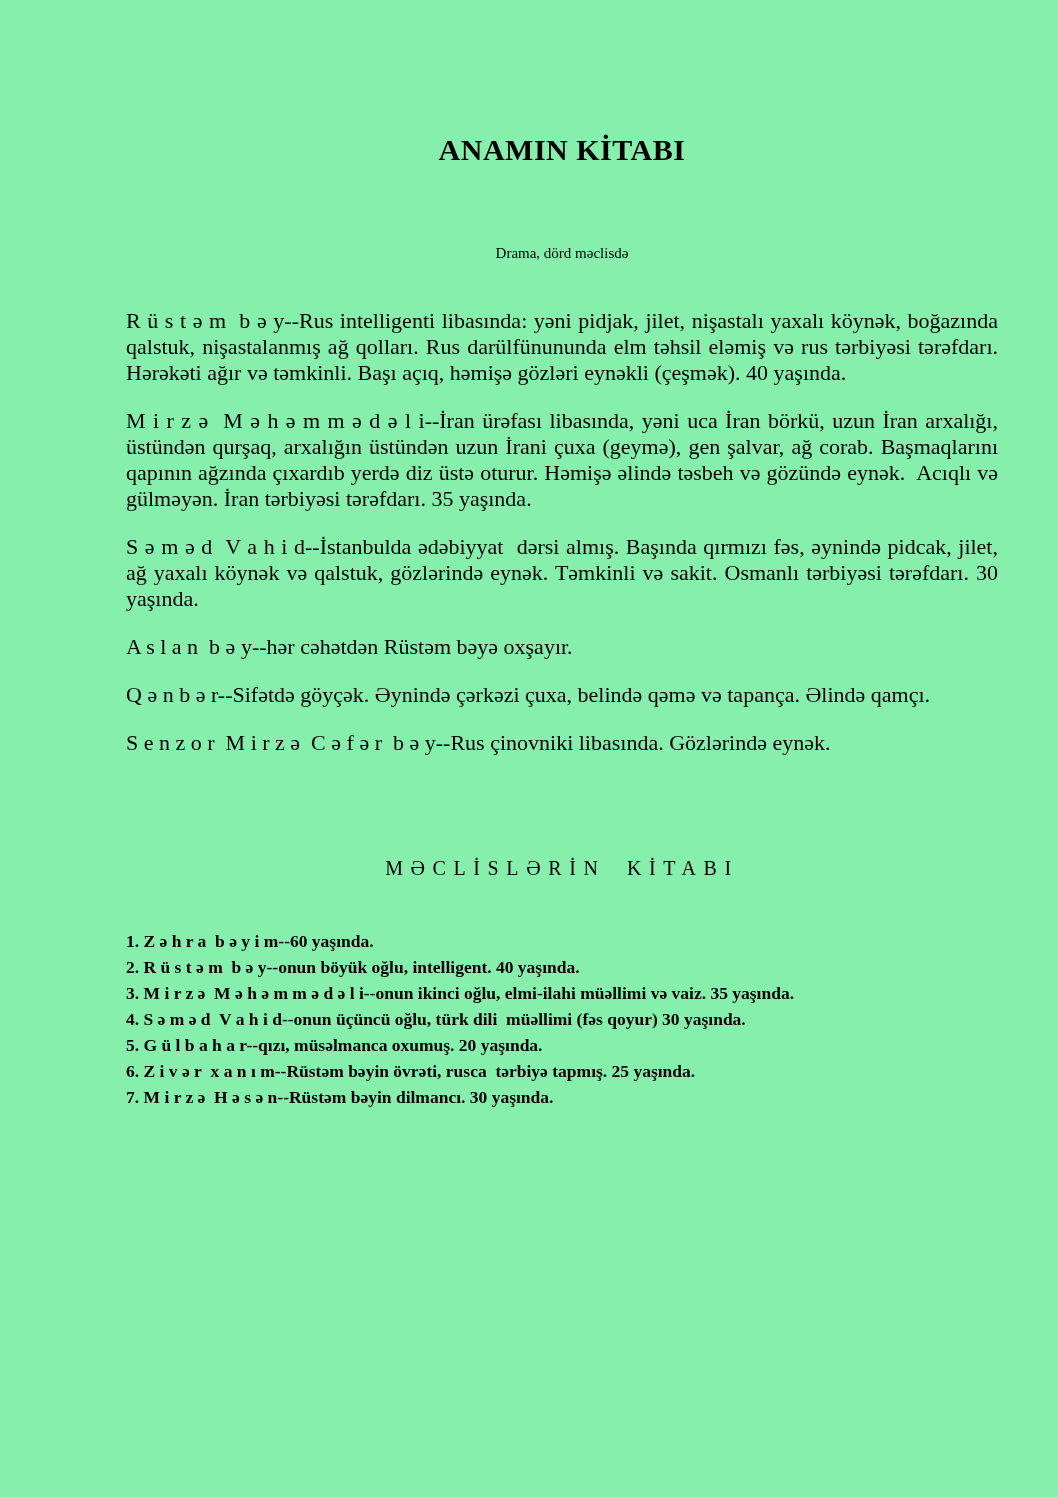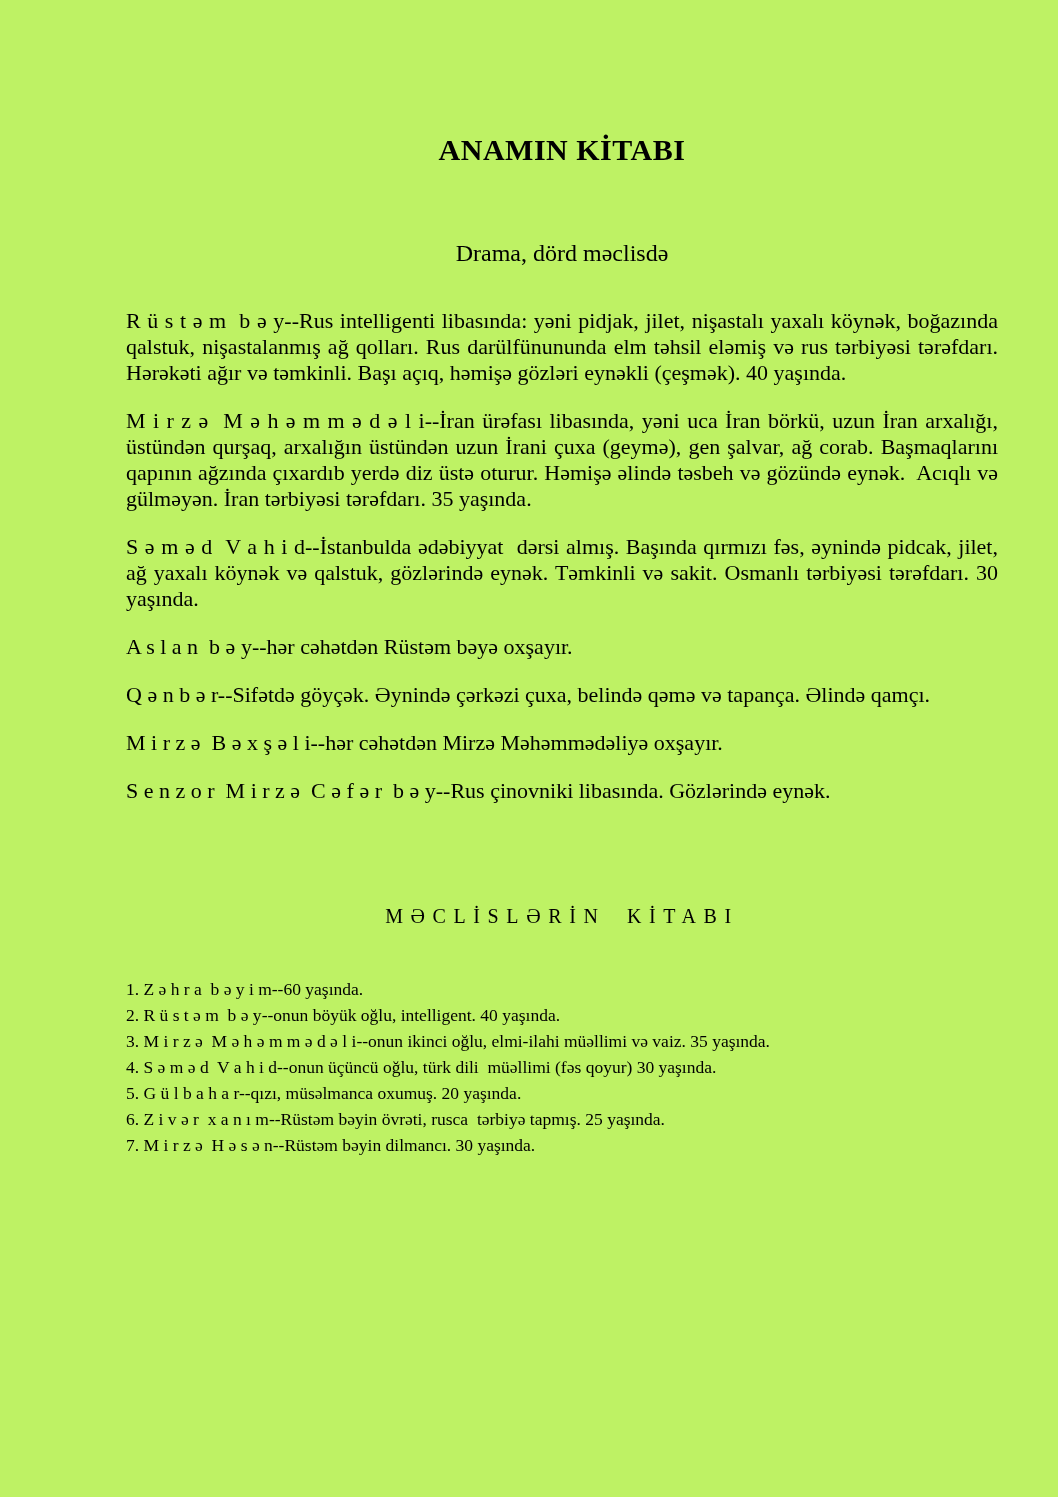--- a/index.html
+++ b/index.html
@@ -4,38 +4,38 @@
 <style>
   html, body {
     margin: 0;
     padding: 0;
     background: #ffffff;
   }
   .page {
     position: relative;
     width: 1058px;
     height: 1497px;
-    background: #bef264;
+    background: #86efac;
     color: #000000;
     font-family: "Liberation Serif", "DejaVu Serif", serif;
     overflow: hidden;
     box-sizing: border-box;
     padding: 131px 60px 0 126px;
   }
   .doc-title {
     text-align: center;
     font-size: 30px;
     font-weight: bold;
     line-height: 38px;
     letter-spacing: 0.5px;
     margin: 0;
   }
   .doc-subtitle {
     text-align: center;
-    font-size: 24px;
+    font-size: 15px;
     line-height: 26px;
     margin: 71px 0 0 0;
   }
   .characters {
     margin-top: 42px;
   }
   .para {
     font-size: 22px;
     line-height: 26px;
     text-align: justify;
@@ -45,20 +45,21 @@
     text-align: center;
     font-size: 20px;
     line-height: 26px;
     font-weight: normal;
     letter-spacing: 0.38em;
     word-spacing: 0.45em;
     margin: 99px 0 0 0;
   }
   .cast-list {
     margin-top: 47px;
+    font-weight: bold;
   }
   .cast-line {
     font-size: 17.5px;
     line-height: 26px;
     text-align: left;
     white-space: nowrap;
   }
 </style>
 </head>
 <body>
@@ -68,21 +69,20 @@
   <h1 class="doc-title">ANAMIN KİTABI</h1>
 
   <div class="doc-subtitle">Drama, dörd məclisdə</div>
 
   <div class="characters">
     <p class="para"><span>R ü s t ə m&nbsp; b ə y</span><span>--Rus intelligenti libasında: yəni pidjak, jilet, nişastalı yaxalı köynək, boğazında qalstuk, nişastalanmış ağ qolları. Rus darülfünununda elm təhsil eləmiş və rus tərbiyəsi tərəfdarı. Hərəkəti ağır və təmkinli. Başı açıq, həmişə gözləri eynəkli (çeşmək). 40 yaşında.</span></p>
     <p class="para"><span>M i r z ə&nbsp; M ə h ə m m ə d ə l i</span><span>--İran ürəfası libasında, yəni uca İran börkü, uzun İran arxalığı, üstündən qurşaq, arxalığın üstündən uzun İrani çuxa (geymə), gen şalvar, ağ corab. Başmaqlarını qapının ağzında çıxardıb yerdə diz üstə oturur. Həmişə əlində təsbeh və gözündə eynək.&nbsp; Acıqlı və gülməyən. İran tərbiyəsi tərəfdarı. 35 yaşında.</span></p>
     <p class="para"><span>S ə m ə d&nbsp; V a h i d</span><span>--İstanbulda ədəbiyyat&nbsp; dərsi almış. Başında qırmızı fəs, əynində pidcak, jilet, ağ yaxalı köynək və qalstuk, gözlərində eynək. Təmkinli və sakit. Osmanlı tərbiyəsi tərəfdarı. 30 yaşında.</span></p>
     <p class="para"><span>A s l a n&nbsp; b ə y</span><span>--hər cəhətdən Rüstəm bəyə oxşayır.</span></p>
     <p class="para"><span>Q ə n b ə r</span><span>--Sifətdə göyçək. Əynində çərkəzi çuxa, belində qəmə və tapança. Əlində qamçı.</span></p>
-    <p class="para"><span>M i r z ə&nbsp; B ə x ş ə l i</span><span>--hər cəhətdən Mirzə Məhəmmədəliyə oxşayır.</span></p>
     <p class="para"><span>S e n z o r&nbsp; M i r z ə&nbsp; C ə f ə r&nbsp; b ə y</span><span>--Rus çinovniki libasında. Gözlərində eynək.</span></p>
   </div>
 
   <h2 class="section-heading">MƏCLİSLƏRİN KİTABI</h2>
 
   <div class="cast-list">
     <div class="cast-line"><span>1.</span> <span>Z ə h r a&nbsp; b ə y i m</span><span>--60 yaşında.</span></div>
     <div class="cast-line"><span>2.</span> <span>R ü s t ə m&nbsp; b ə y</span><span>--onun böyük oğlu, intelligent. 40 yaşında.</span></div>
     <div class="cast-line"><span>3.</span> <span>M i r z ə&nbsp; M ə h ə m m ə d ə l i</span><span>--onun ikinci oğlu, elmi-ilahi müəllimi və vaiz. 35 yaşında.</span></div>
     <div class="cast-line"><span>4.</span> <span>S ə m ə d&nbsp; V a h i d</span><span>--onun üçüncü oğlu, türk dili&nbsp; müəllimi (fəs qoyur) 30 yaşında.</span></div>

